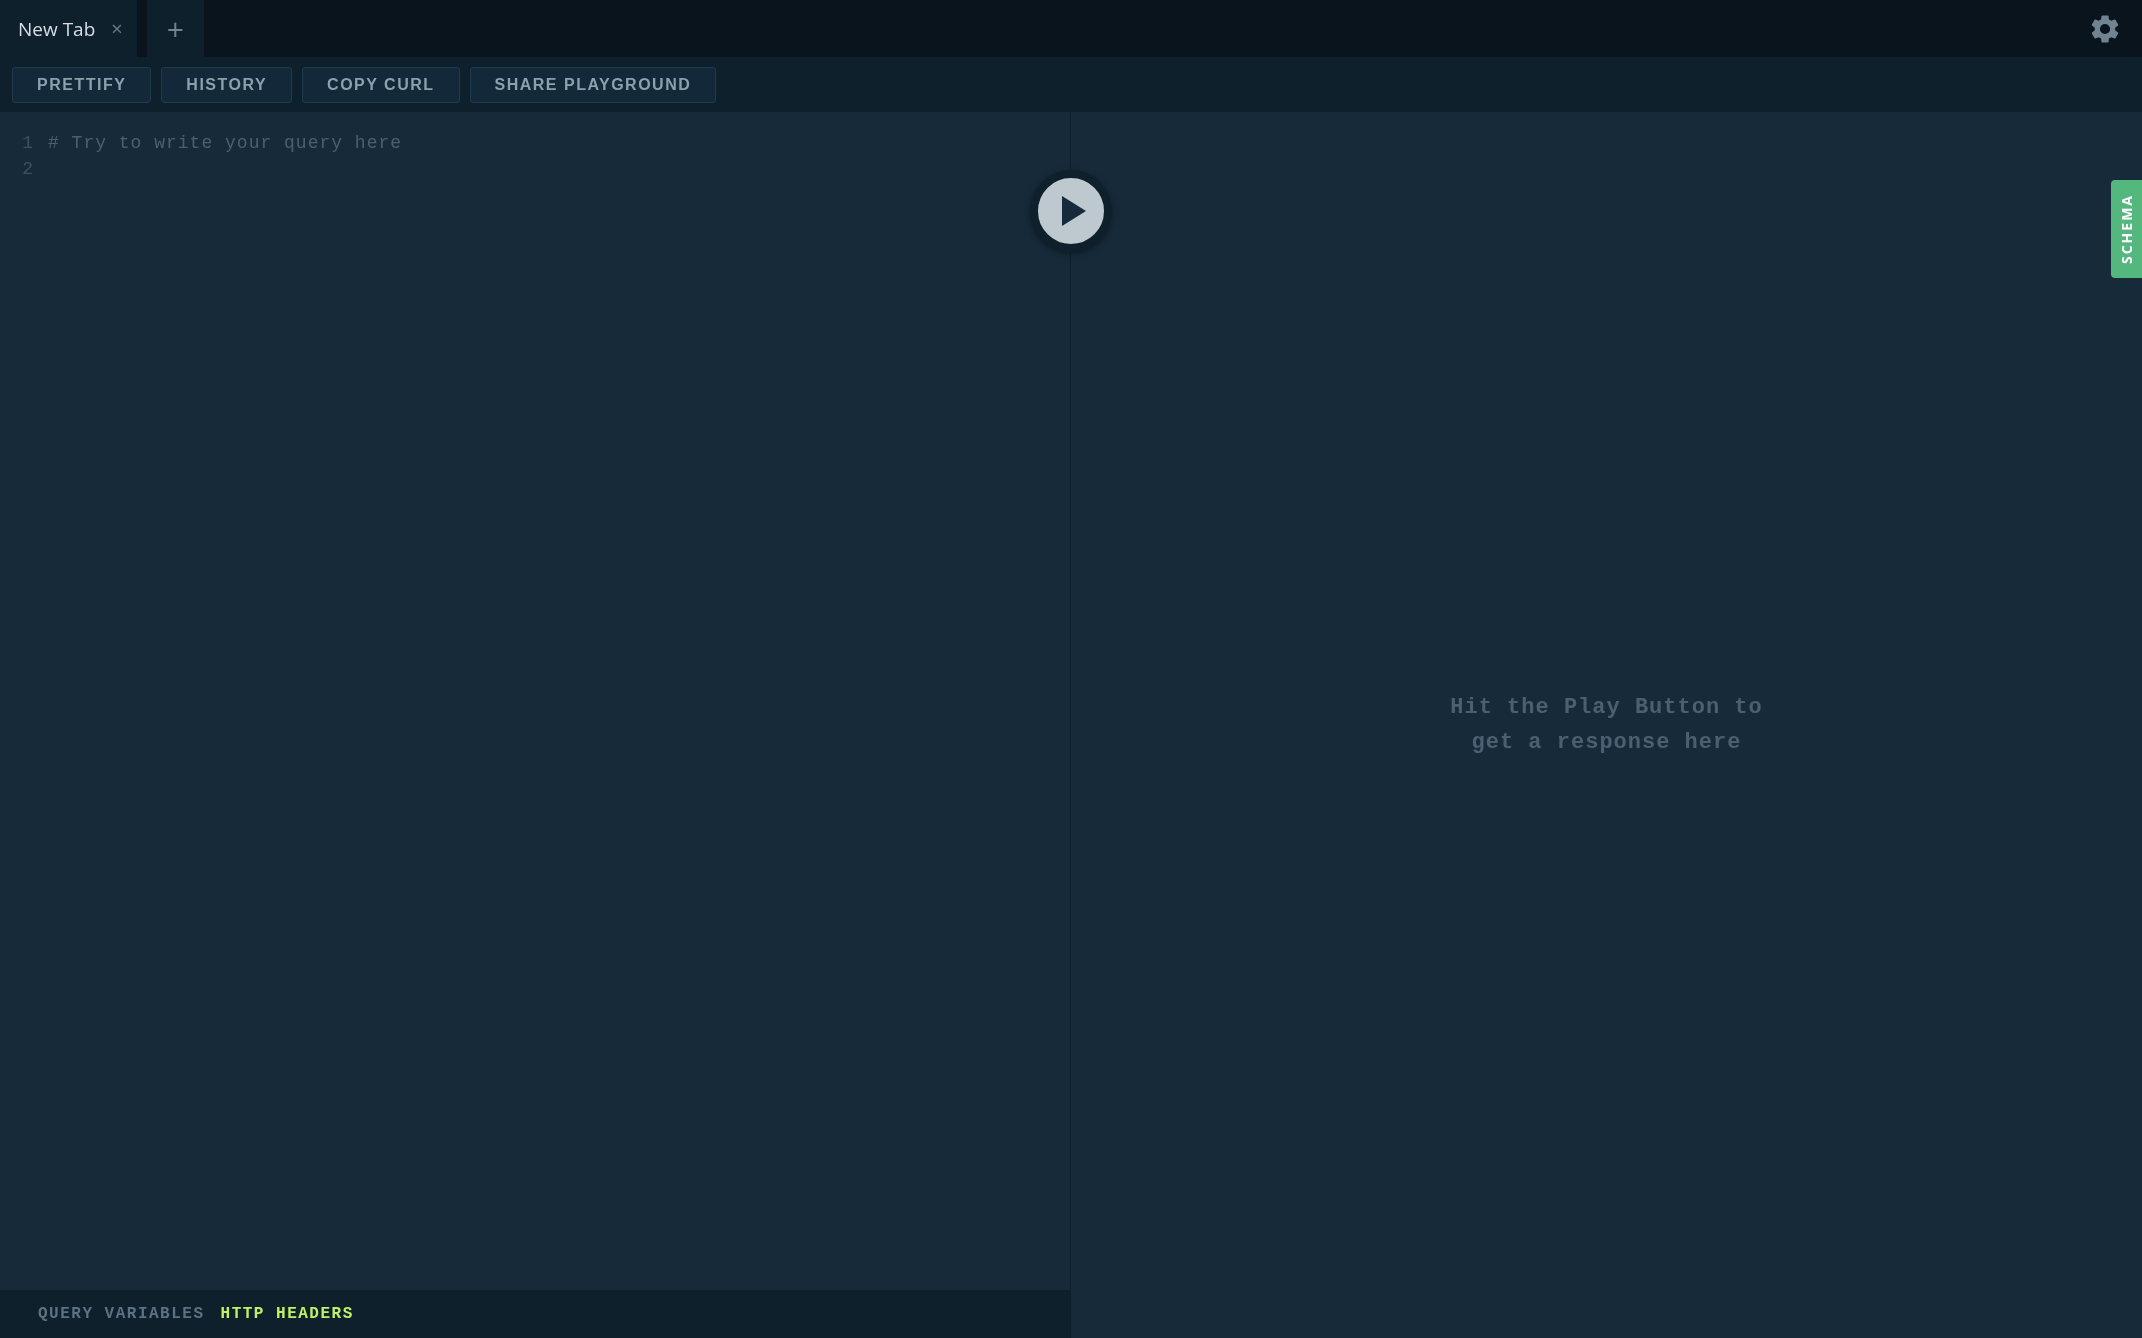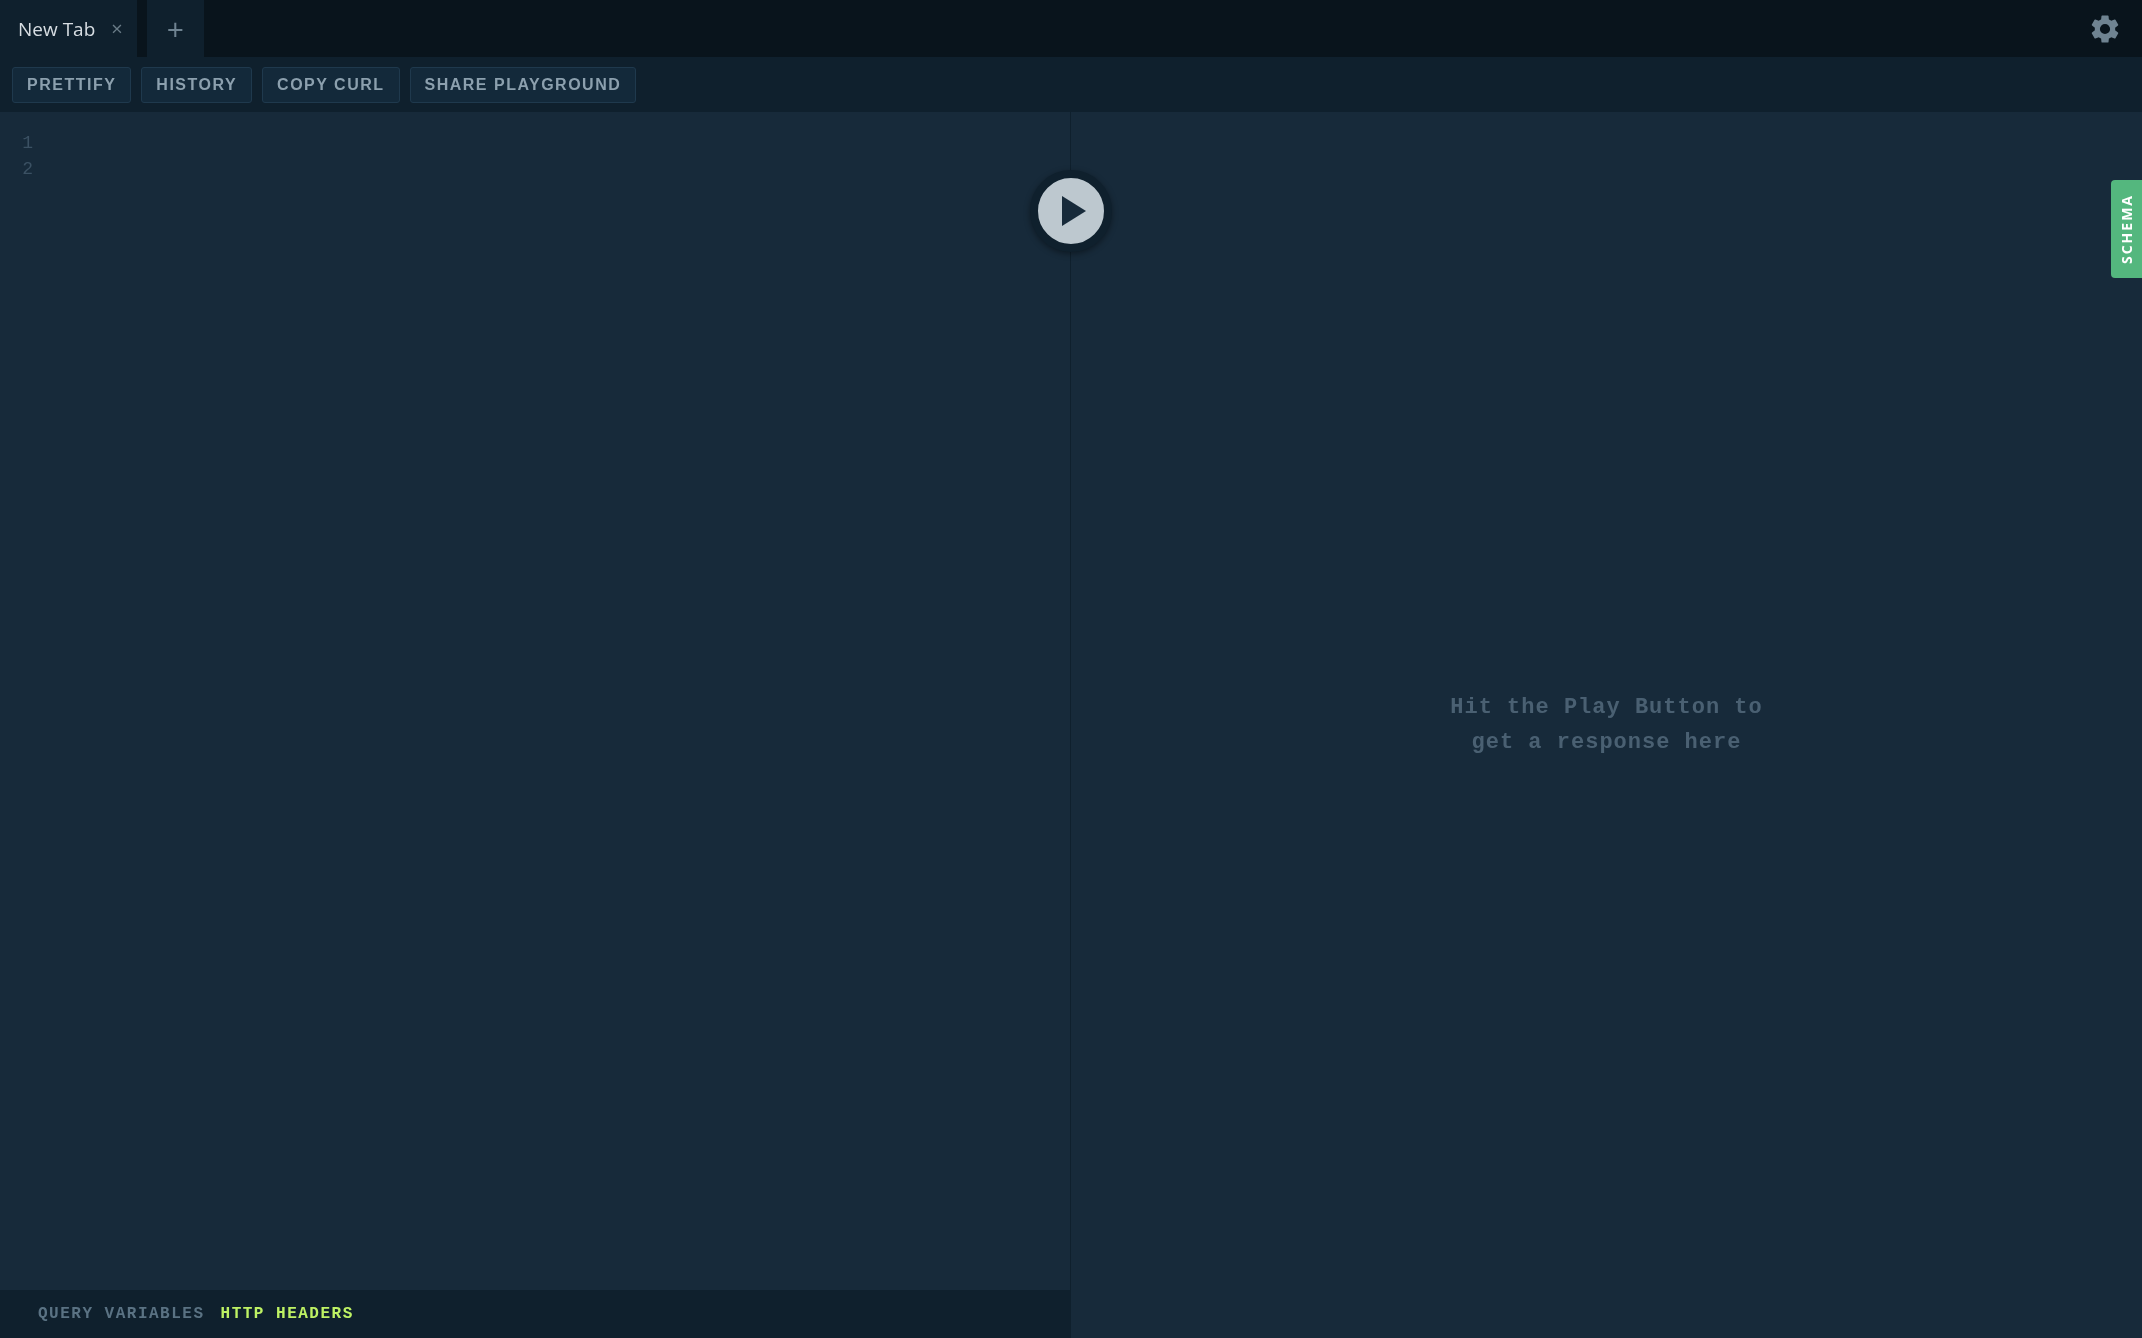--- a/index.html
+++ b/index.html
@@ -68,21 +68,21 @@
     padding: 0 12px;
     gap: 10px;
   }
   .btn {
     background: #13293a;
     border: 1px solid #1f394d;
     color: #8ca0ae;
     font-weight: 700;
     letter-spacing: 1.5px;
     font-size: 16px;
-    padding: 8px 14px;
+    padding: 8px 24px;
     border-radius: 3px;
     cursor: pointer;
     text-transform: uppercase;
   }
   .endpoint-wrap {
     flex: 1;
     display: flex;
     align-items: center;
     background: #13293a;
     border: 1px solid #1f394d;
@@ -256,20 +256,21 @@
 
   <div class="main">
 
     <div class="editor-pane">
       <div class="code-area">
         <div class="gutter">
           <div>1</div>
           <div>2</div>
         </div>
         <div class="code-lines">
+          <div># Try to write your query here</div>
           <div></div>
         </div>
       </div>
       <div class="bottom-tabs-left">
         <span class="bottom-tab">QUERY VARIABLES</span>
         <span class="bottom-tab active">HTTP HEADERS</span>
       </div>
     </div>
 
     <div class="response-pane">

